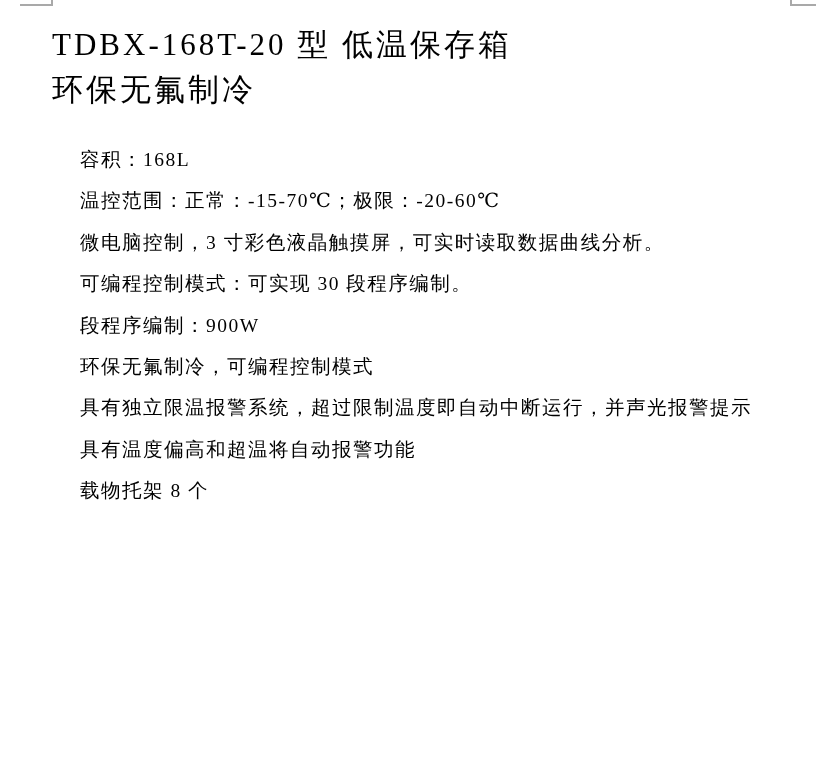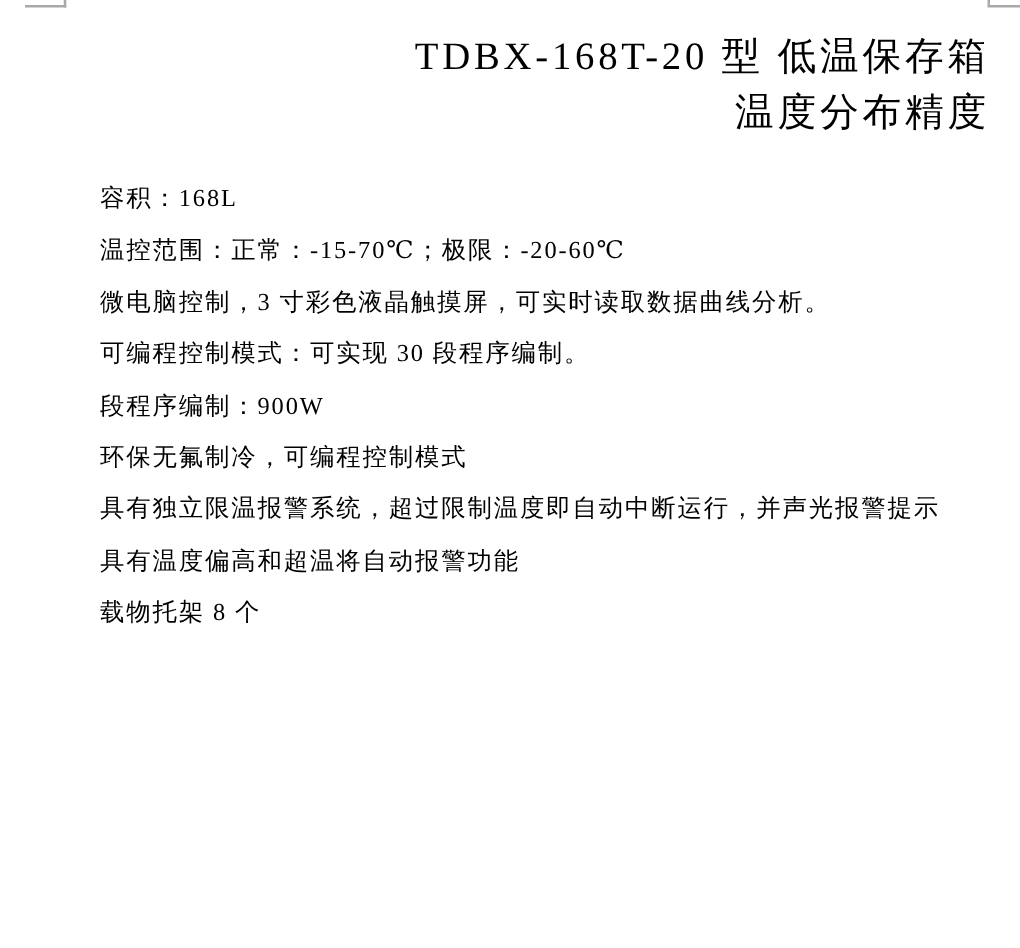--- a/index.html
+++ b/index.html
@@ -20,21 +20,21 @@
   .crop-tl-h { left: 20px; top: 4px;  width: 33px; height: 2px; }
   .crop-tl-v { left: 51px; top: 0;    width: 2px;  height: 6px; }
   .crop-tr-h { left: 792px; top: 4px; width: 24px; height: 2px; }
   .crop-tr-v { left: 790px; top: 0;   width: 2px;  height: 6px; }
 
   .doc-title {
     position: absolute;
     left: 52px;
     top: 1px;
     width: 740px;
-    text-align: right;
+    text-align: left;
     font-size: 31px;
     font-weight: normal;
     line-height: 45px;
     letter-spacing: 3px;
     white-space: nowrap;
   }
   .doc-title .t-line { display: block; }
 
   .doc-body {
     position: absolute;
@@ -54,21 +54,21 @@
 </head>
 <body>
 
 <div class="crop crop-tl-h"></div>
 <div class="crop crop-tl-v"></div>
 <div class="crop crop-tr-h"></div>
 <div class="crop crop-tr-v"></div>
 
 <h1 class="doc-title">
   <span class="t-line">TDBX-168T-20 型 低温保存箱</span>
-  <span class="t-line">温度分布精度</span>
+  <span class="t-line">环保无氟制冷</span>
 </h1>
 
 <div class="doc-body">
   <div class="spec-line">容积：168L</div>
   <div class="spec-line">温控范围：正常：-15-70℃；极限：-20-60℃</div>
   <div class="spec-line">微电脑控制，3 寸彩色液晶触摸屏，可实时读取数据曲线分析。</div>
   <div class="spec-line">可编程控制模式：可实现 30 段程序编制。</div>
   <div class="spec-line">段程序编制：900W</div>
   <div class="spec-line">环保无氟制冷，可编程控制模式</div>
   <div class="spec-line">具有独立限温报警系统，超过限制温度即自动中断运行，并声光报警提示</div>

